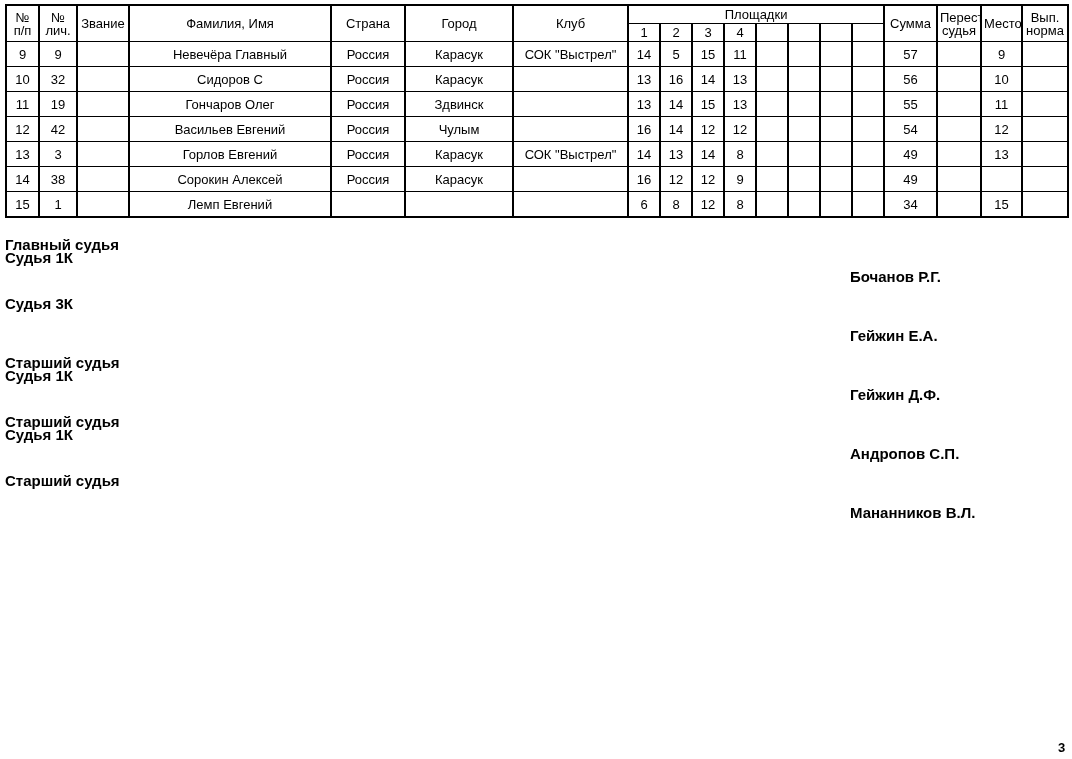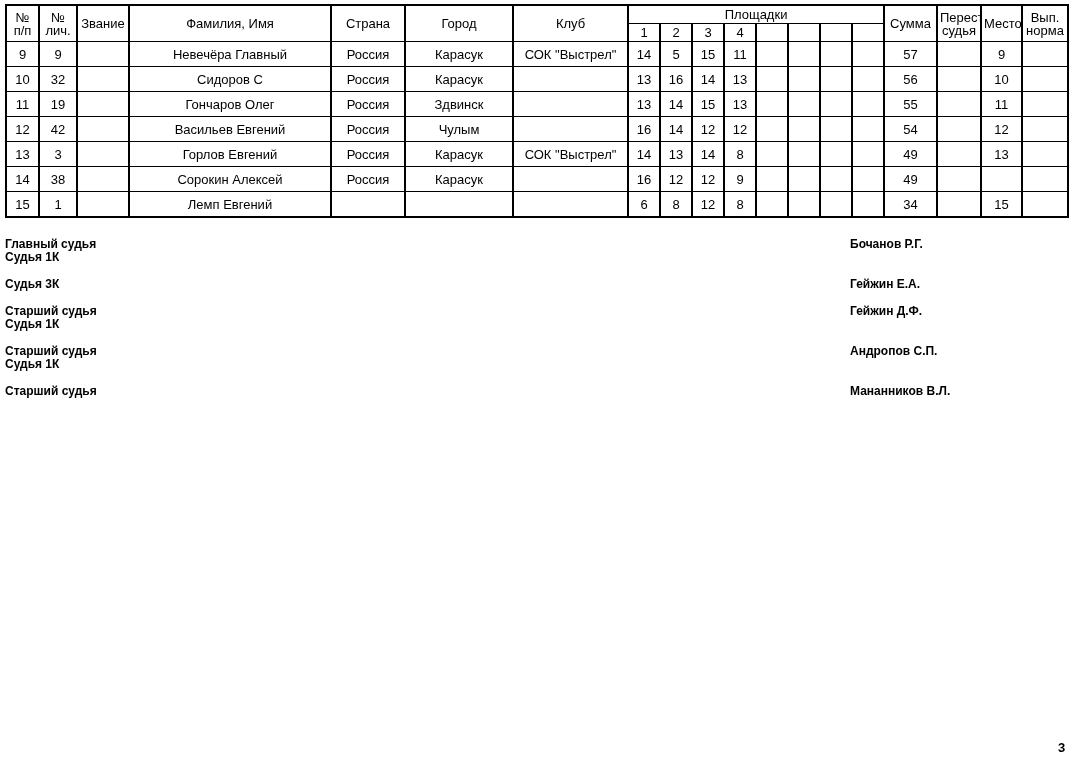--- a/index.html
+++ b/index.html
@@ -40,33 +40,33 @@
     white-space: nowrap;
     line-height: 13px;
   }
   table.results thead th { height: 17px; }
   table.results tbody td { height: 24px; }
   .al { text-align: left; padding-left: 8px; }
   .officials {
     position: absolute;
     left: 5px;
     top: 238px;
-    font-size: 12px;
+    font-size: 15px;
     font-weight: bold;
     color: #000000;
   }
   .judge-row {
     display: flex;
     align-items: flex-start;
     margin-bottom: 14px;
     line-height: 13px;
   }
   .judge-titles { width: 845px; }
   .judge-titles div { height: 13px; white-space: nowrap; }
-  .judge-name { white-space: nowrap; }
+  .judge-name { white-space: nowrap; margin-top: 32px; }
   .page-number {
     position: absolute;
     left: 1058px;
     top: 740px;
     font-size: 13px;
     font-weight: bold;
     color: #000000;
   }
 </style>
 </head>

